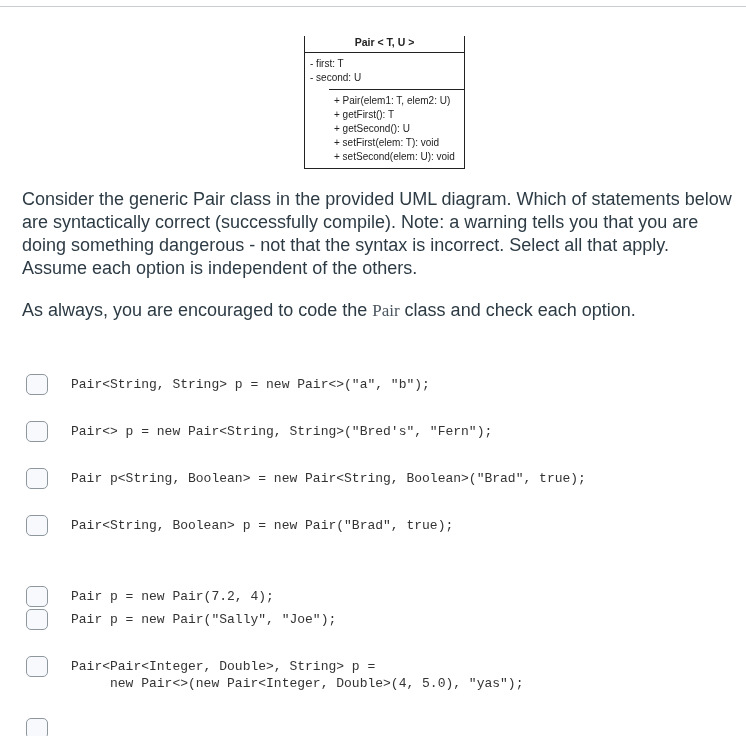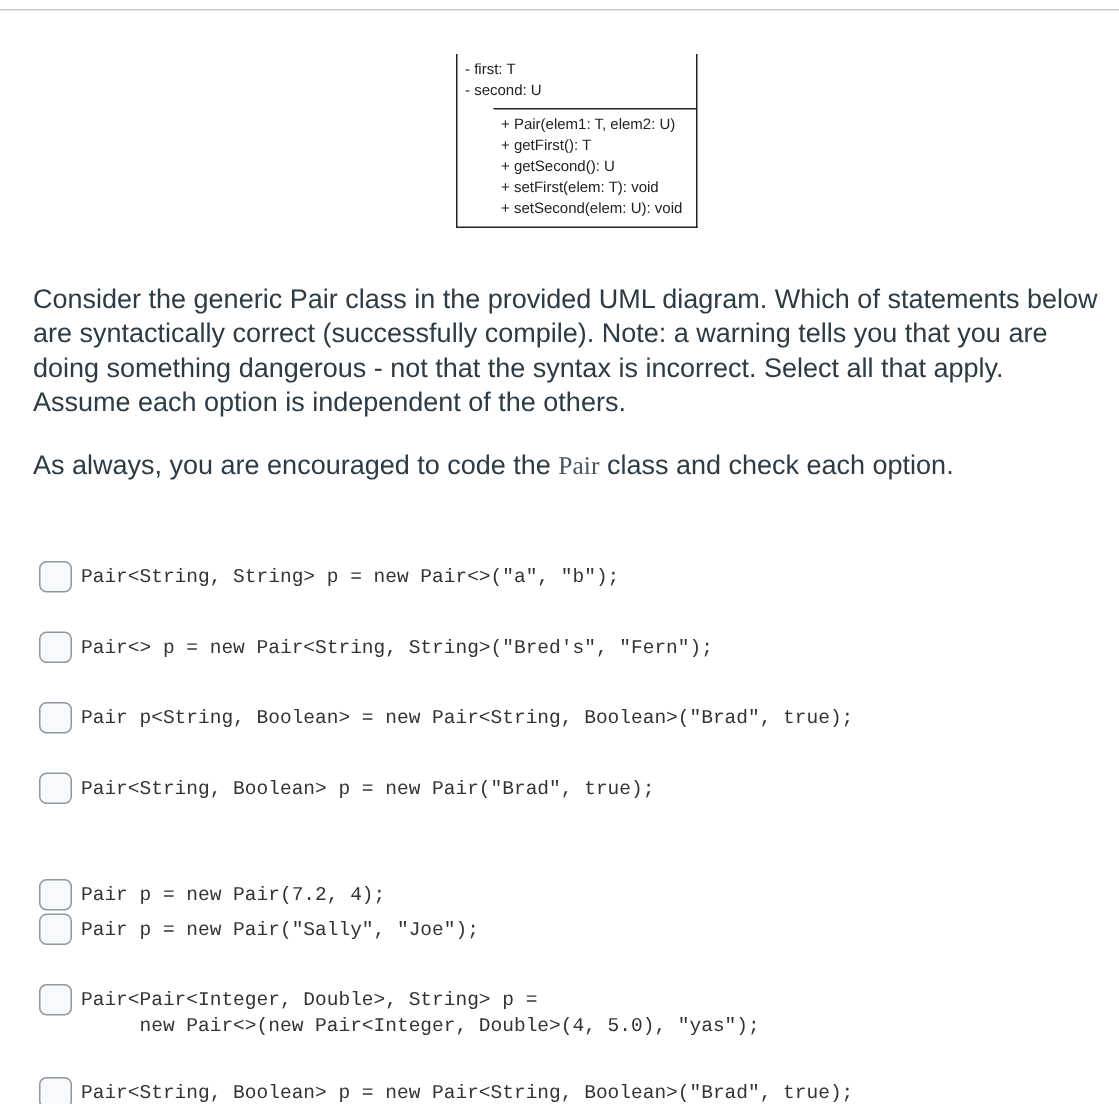--- a/index.html
+++ b/index.html
@@ -7,30 +7,31 @@
     .top-rule { position: absolute; left: 0; top: 6px; width: 746px; height: 1px; background: #c7cdd1; }
     .uml { position: absolute; left: 304px; top: 36px; width: 159px; border-left: 1px solid #222; border-right: 1px solid #222; border-bottom: 1px solid #222; font-family: "Liberation Sans", sans-serif; color: #222; font-size: 10px; }
     .uml-title { text-align: center; font-weight: bold; font-size: 10.5px; padding: 0 0 3px 0; height: 13px; line-height: 13px; border-bottom: 1px solid #222; }
     .uml-section { padding: 4px 5px 4px 5px; line-height: 14px; }
     .uml-section + .uml-section { border-top: 1px solid #222; margin-left: 24px; }
     .uml-line { white-space: nowrap; }
     .question { position: absolute; left: 22px; top: 188px; width: 715px; color: #2d3b45; font-family: "Liberation Sans", sans-serif; font-size: 18px; line-height: 23px; }
     .question p { margin: 0; }
     .question p + p { margin-top: 19px; }
     .inline-code { font-family: Liberation Serif, serif; font-size: 17px; color: #4a5560; }
-    .option { position: absolute; left: 26px; display: flex; align-items: flex-start; }
+    .option { position: absolute; left: 26px; display: flex; align-items: flex-start; gap: 17px; }
     .checkbox { width: 22px; height: 21px; border: 1px solid #8e979e; border-radius: 5px; background: #f7f9fc; box-sizing: border-box; flex: none; margin-top: -2px; }
     .opt-code { margin-left: 6px; font-family: "Liberation Mono", monospace; font-size: 13px; line-height: 17px; color: #333; white-space: pre; }
   </style>
 </head>
 <body>
 
 <div class="top-rule"></div>
 
 <div class="uml">
+  <div class="uml-title">Pair &lt; T, U &gt;</div>
   <div class="uml-section">
     <div class="uml-line">- first: T</div>
     <div class="uml-line">- second: U</div>
   </div>
   <div class="uml-section">
     <div class="uml-line">+ Pair(elem1: T, elem2: U)</div>
     <div class="uml-line">+ getFirst(): T</div>
     <div class="uml-line">+ getSecond(): U</div>
     <div class="uml-line">+ setFirst(elem: T): void</div>
     <div class="uml-line">+ setSecond(elem: U): void</div>
@@ -66,14 +67,13 @@
   <div class="checkbox"></div>
   <div class="opt-code">Pair p = new Pair("Sally", "Joe");</div>
 </div>
 <div class="option" style="top:658px">
   <div class="checkbox"></div>
   <div class="opt-code">Pair&lt;Pair&lt;Integer, Double&gt;, String&gt; p =
      new Pair&lt;&gt;(new Pair&lt;Integer, Double&gt;(4, 5.0), "yas");</div>
 </div>
 <div class="option" style="top:720px">
   <div class="checkbox"></div>
-  <div class="opt-code">Pair&lt;String, Boolean&gt; p = new Pair&lt;String, Boolean&gt;("Brad", true);</div>
 </div>
 
 </body></html>

